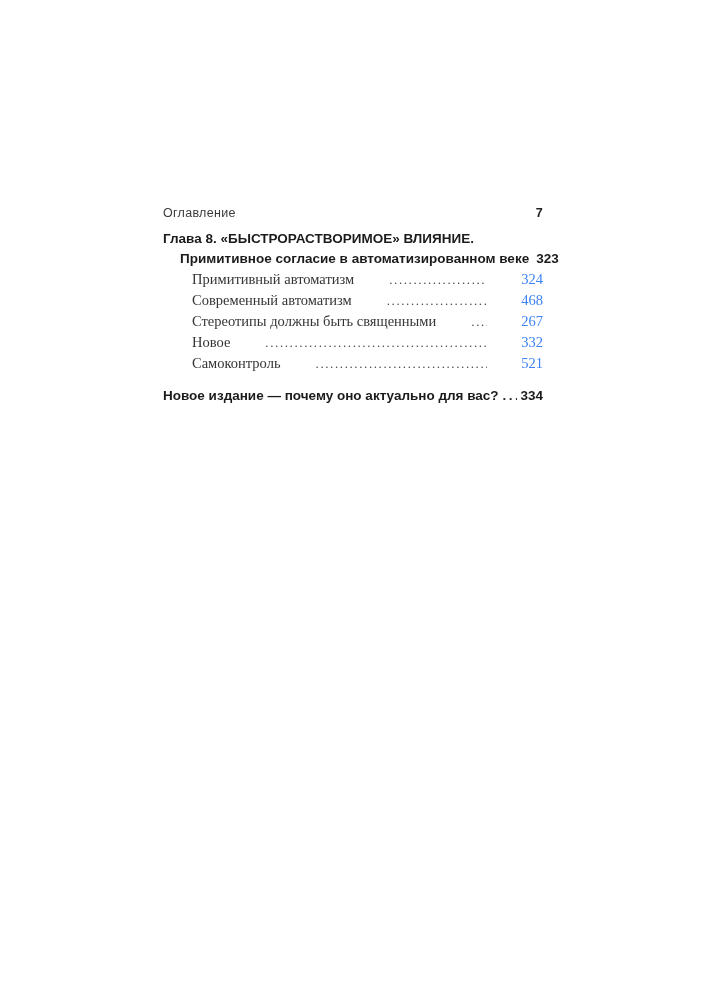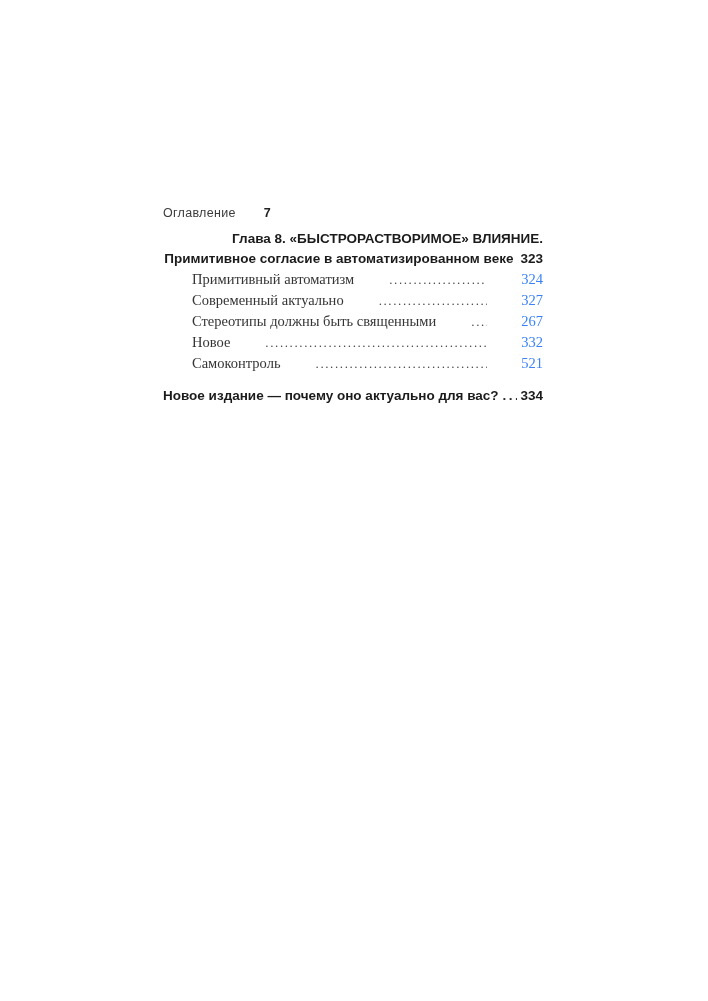--- a/index.html
+++ b/index.html
@@ -15,41 +15,40 @@
     overflow: hidden;
   }
   .content {
     position: absolute;
     left: 163px;
     top: 206px;
     width: 380px;
   }
   .running-head {
     display: flex;
-    justify-content: flex-start;
+    justify-content: space-between;
     align-items: baseline;
     font-size: 12.5px;
     line-height: 14px;
     color: #3b3b3b;
     letter-spacing: 0.3px;
     margin-bottom: 9px;
   }
   .running-head .rh-title {
     margin-right: 28px;
   }
   .running-head .rh-num {
     font-weight: 700;
     color: #222;
   }
   .toc-row {
     display: flex;
     align-items: baseline;
     line-height: 20px;
     white-space: nowrap;
-    justify-content: flex-end;
   }
   .toc-row .label {
     flex: 0 0 auto;
   }
   .toc-row .leader {
     flex: 1 1 auto;
     overflow: hidden;
     white-space: nowrap;
     margin: 0 3px 0 4px;
     min-width: 0;
@@ -107,23 +106,23 @@
     <span class="label">Примитивное согласие в автоматизированном веке</span>
     <span class="leader">............................................................................................................................................................................................................................</span>
     <span class="pg">323</span>
   </div>
       <div class="toc-row section">
     <span class="label">Примитивный автоматизм</span>
     <span class="leader">............................................................................................................................................................................................................................</span>
     <span class="pg">324</span>
   </div>
       <div class="toc-row section">
-    <span class="label">Современный актуально</span>
+    <span class="label">Современный автоматизм</span>
     <span class="leader">............................................................................................................................................................................................................................</span>
-    <span class="pg">327</span>
+    <span class="pg">468</span>
   </div>
       <div class="toc-row section">
     <span class="label">Стереотипы должны быть священными</span>
     <span class="leader">............................................................................................................................................................................................................................</span>
     <span class="pg">267</span>
   </div>
       <div class="toc-row section">
     <span class="label">Новое</span>
     <span class="leader">............................................................................................................................................................................................................................</span>
     <span class="pg">332</span>

